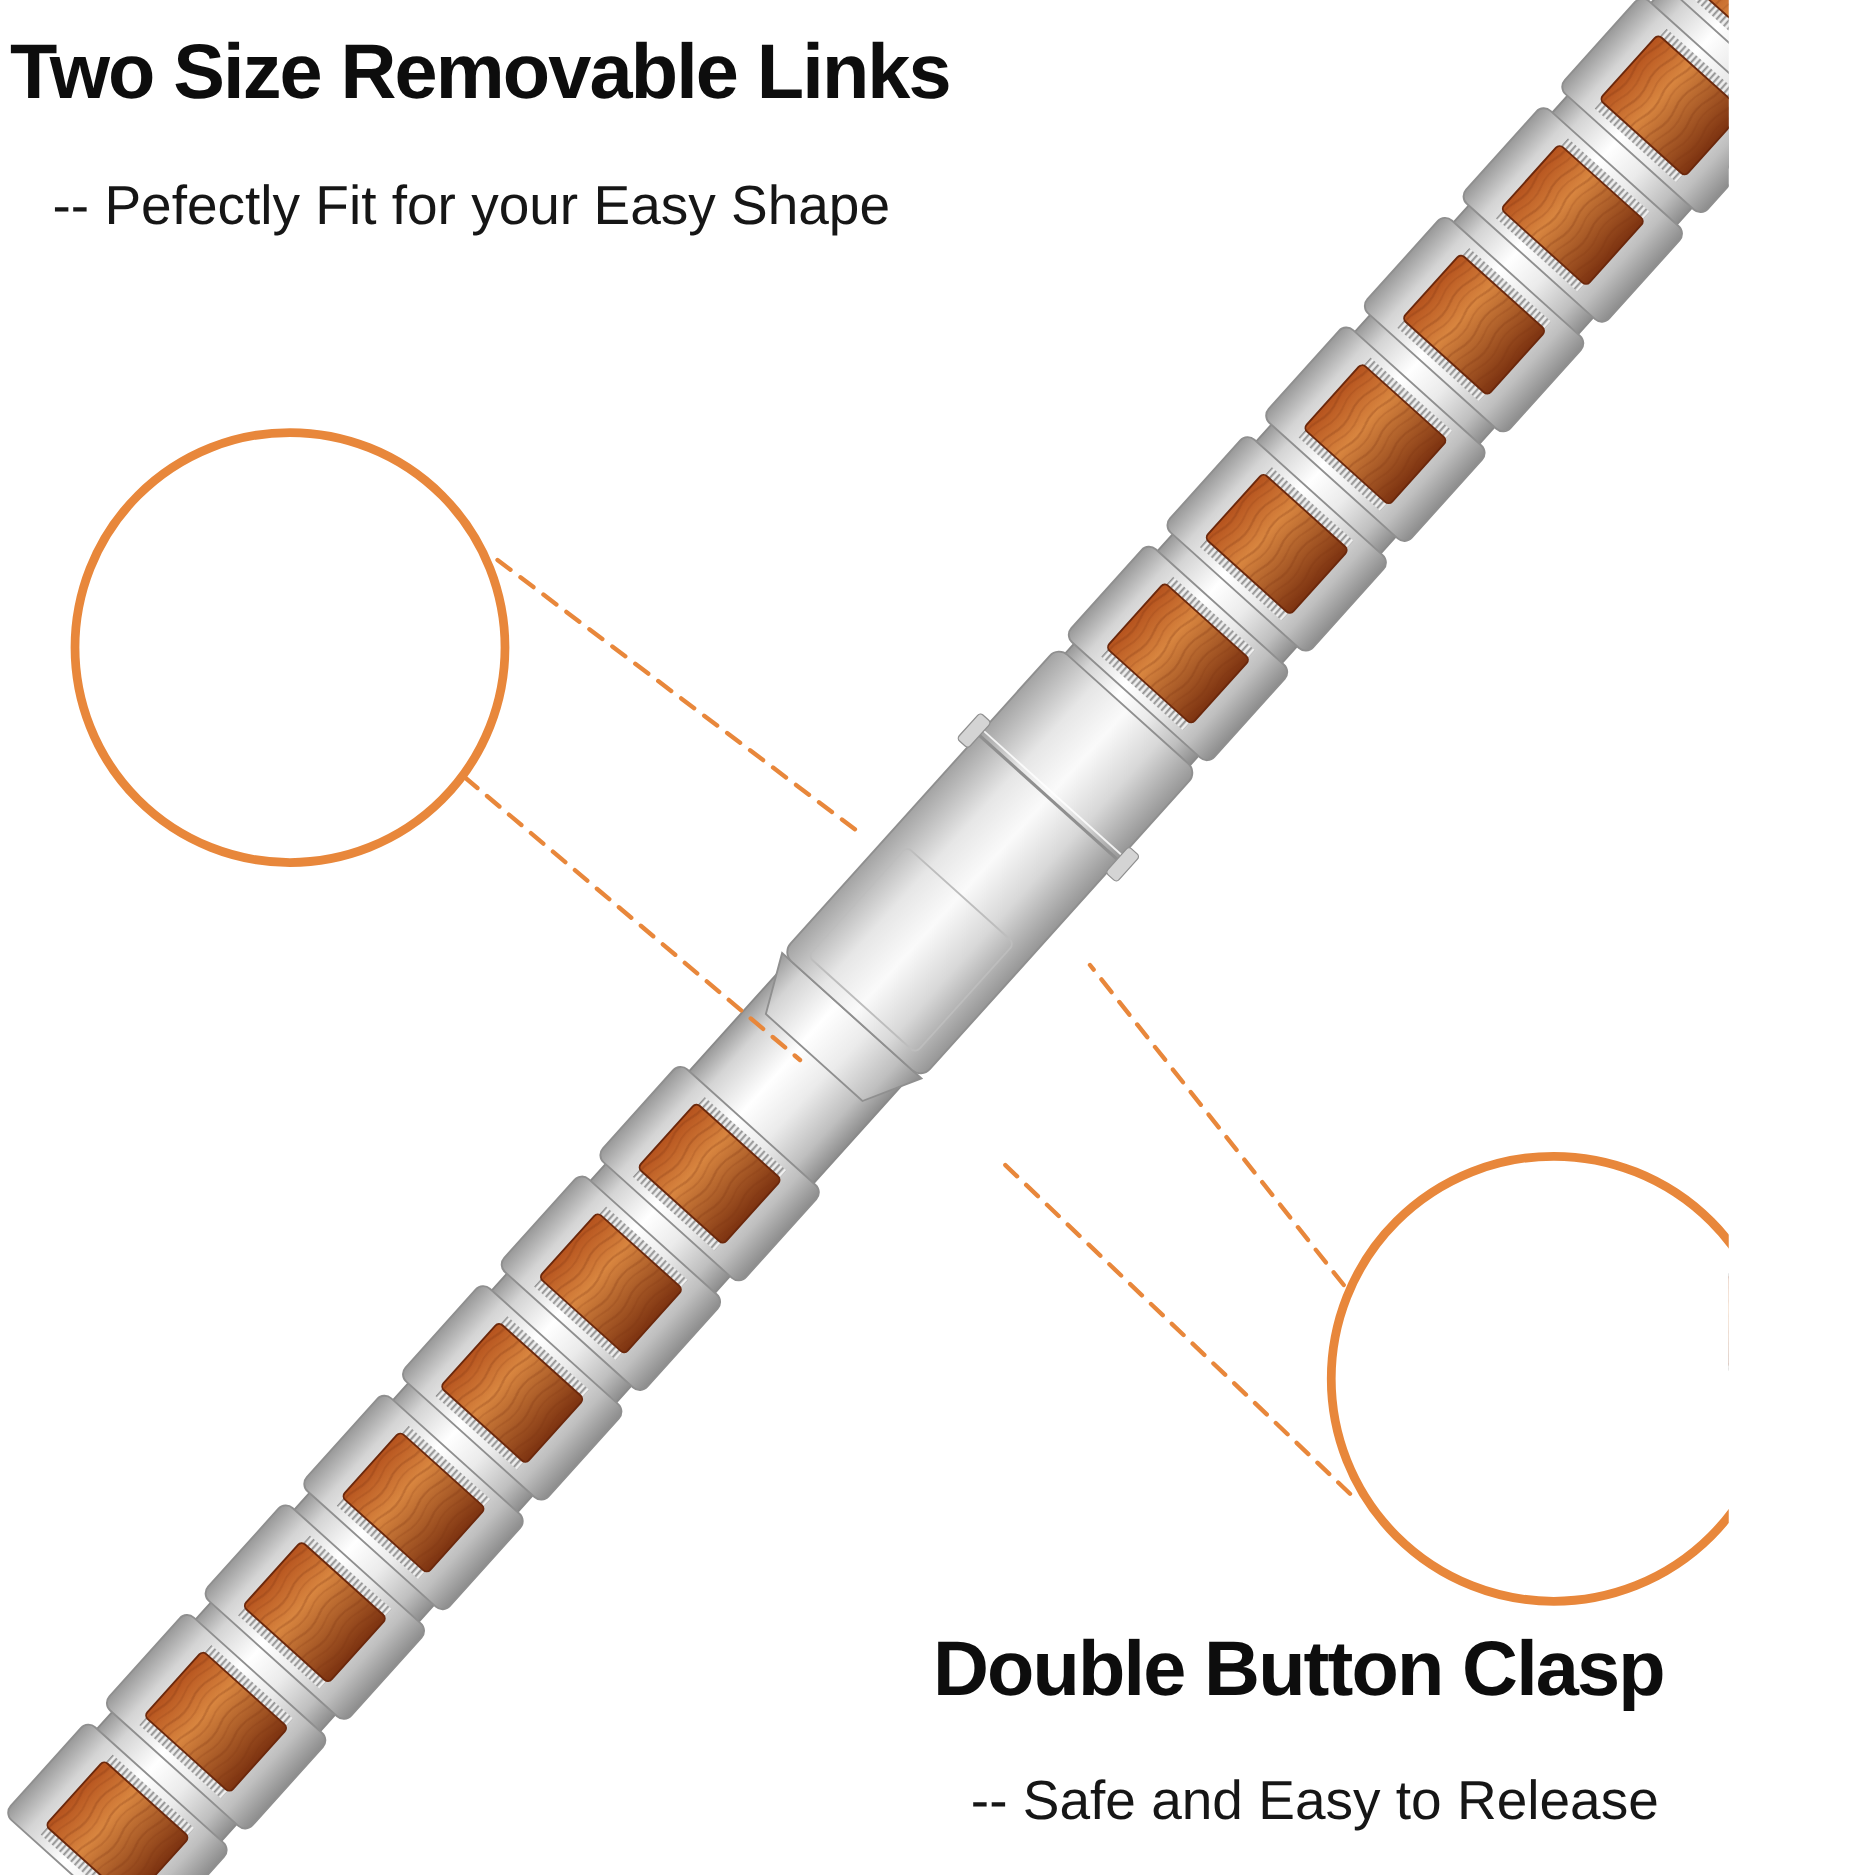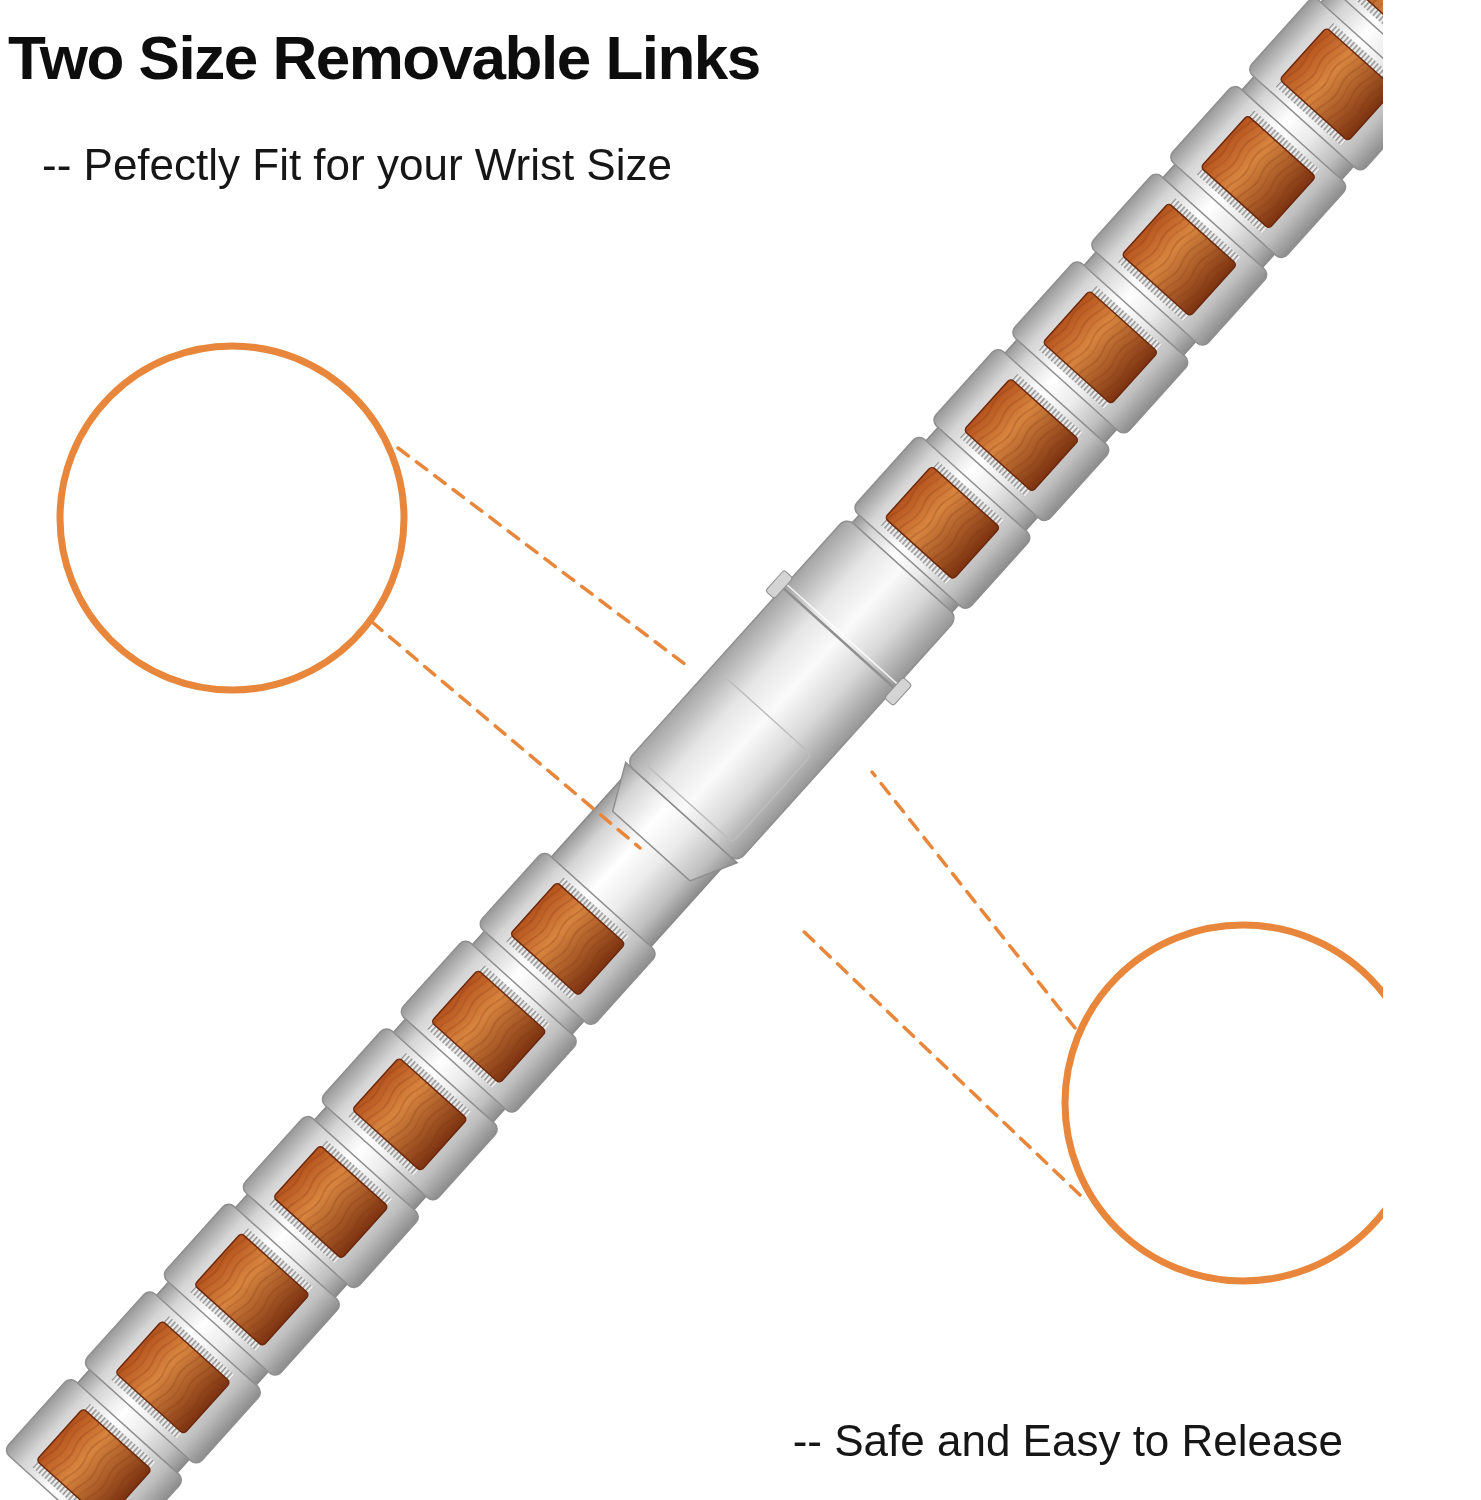--- a/index.html
+++ b/index.html
@@ -20,21 +20,21 @@
   }
   .subtitle{
     position:absolute;
     font-family:"Liberation Sans",sans-serif;
     font-weight:400;font-size:44px;
     color:#161616;white-space:nowrap;
   }
   #title-links{left:8px;top:22px;}
   #subtitle-links{left:42px;top:140px;}
   #title-clasp{right:52px;top:1300px;text-align:right;}
-  #subtitle-clasp{right:40px;top:1416px;text-align:right;}
+  #subtitle-clasp{right:56px;top:1416px;text-align:right;}
 
   .callout-ring{fill:#ffffff;stroke:var(--accent-orange,#e8873b);stroke-width:7;}
   .dash-line{stroke:var(--accent-orange,#e8873b);stroke-width:3.5;stroke-dasharray:13 10;stroke-linecap:round;fill:none;}
   .st-wood-light{stop-color:var(--wood-light,#d8853f);}
   .st-wood-mid{stop-color:var(--wood-mid,#b5521d);}
   .st-wood-dark{stop-color:var(--wood-dark,#7c3210);}
   .grain-line{stroke:var(--wood-dark,#7c3210);}
 </style>
 </head>
 <body>
@@ -160,15 +160,16 @@
           <rect x="-135" y="30" width="300" height="58" rx="10" fill="url(#steelV)" stroke="#8f8f8f" stroke-width="1.5"></rect>
           <rect x="75" y="33" width="88" height="52" rx="4" fill="url(#woodGrad)" stroke="#6b280c" stroke-width="1.5"></rect>
           <rect x="75" y="33" width="88" height="52" rx="4" fill="url(#grain)" opacity="0.5"></rect>
         </g>
       </g>
       <circle class="callout-ring" cx="1243" cy="1103" r="178" fill="none"></circle>
     </g>
   </svg>
 
   <div class="title" id="title-links">Two Size Removable Links</div>
-  <div class="subtitle" id="subtitle-links">-- Pefectly Fit for your Wrist Size</div>
+  <div class="subtitle" id="subtitle-links">-- Pefectly Fit for your Easy Shape</div>
+  <div class="title" id="title-clasp">Double Button Clasp</div>
   <div class="subtitle" id="subtitle-clasp">-- Safe and Easy to Release</div>
 </div>
 
 </body></html>

